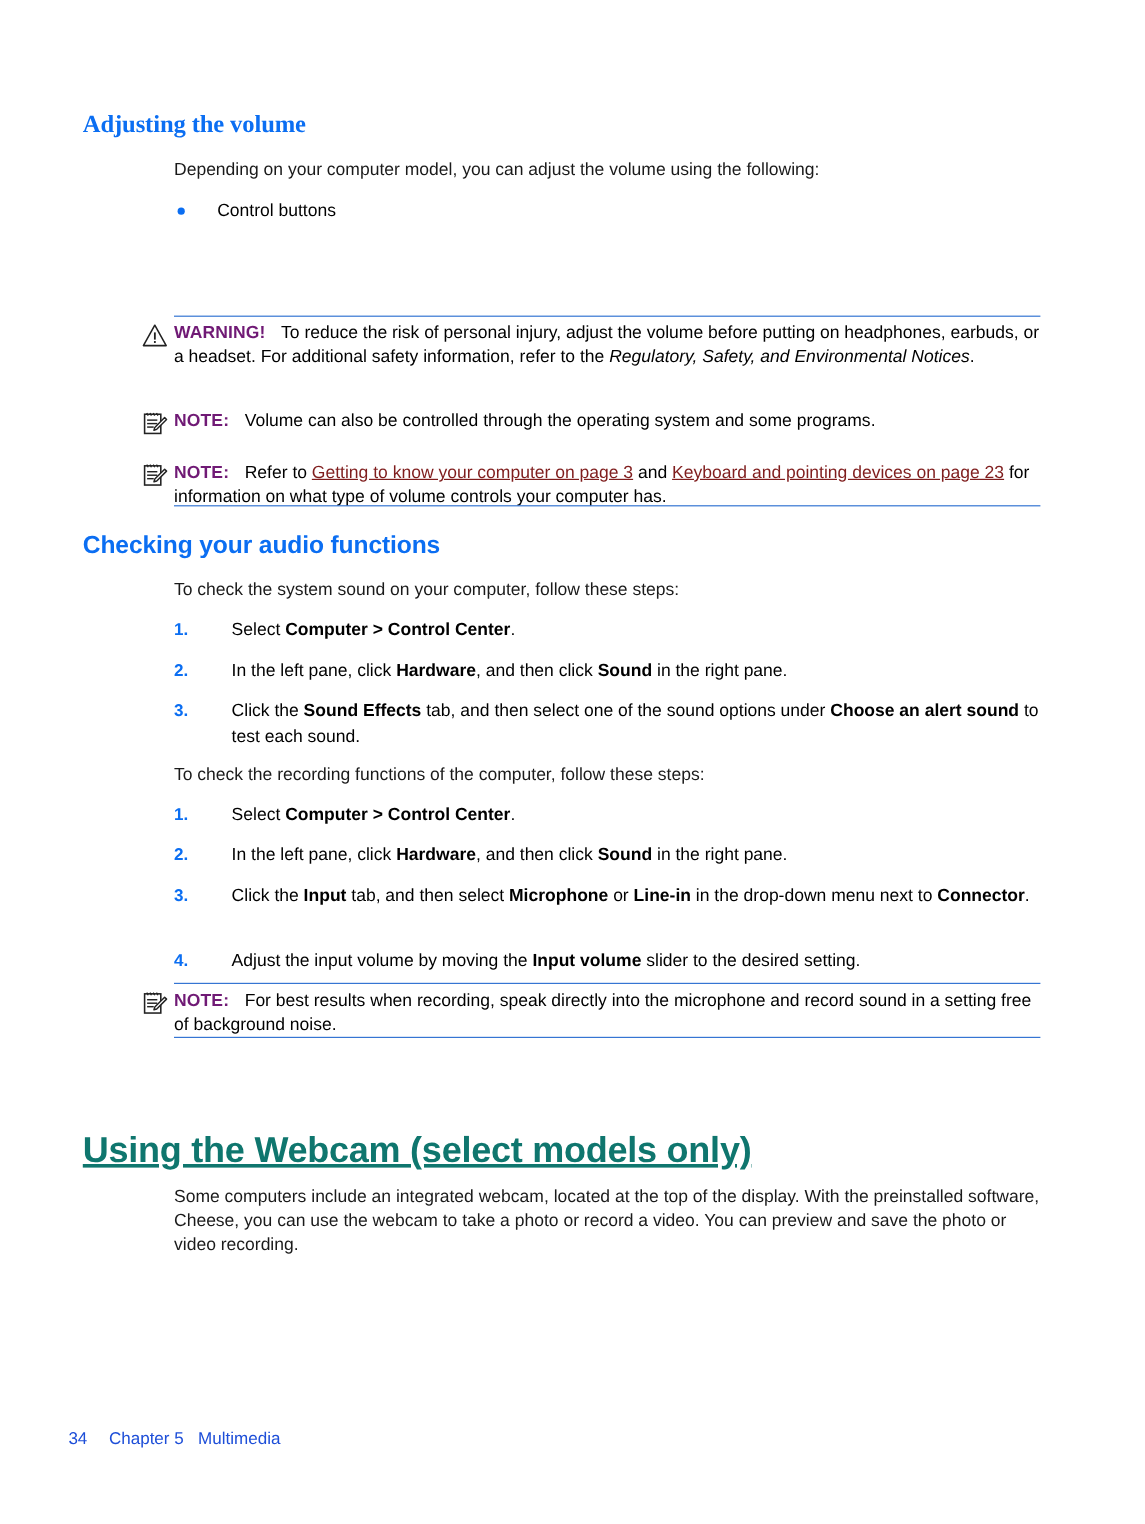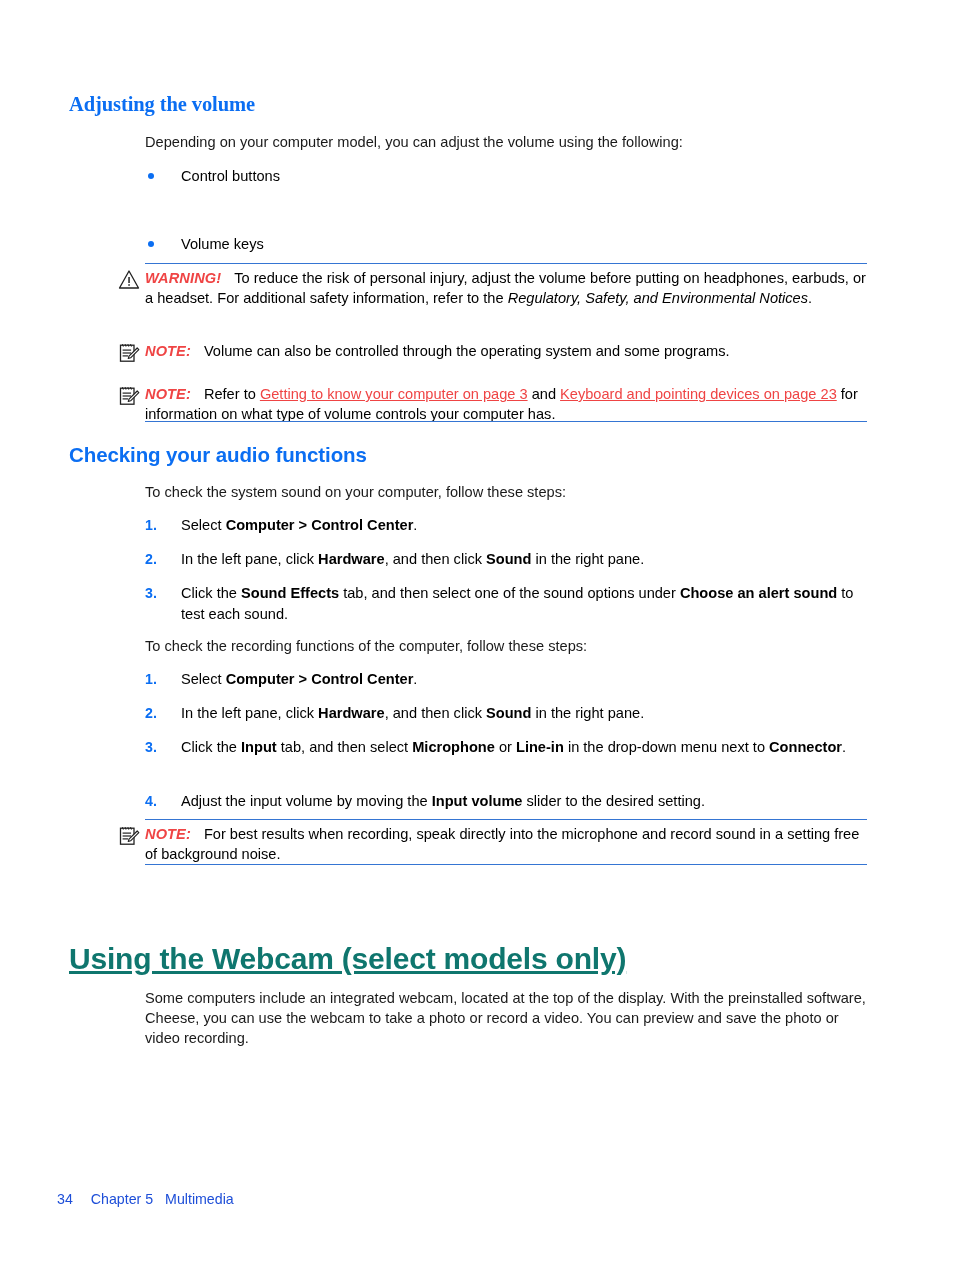--- a/index.html
+++ b/index.html
@@ -88,61 +88,60 @@
     position: absolute;
     left: 0px;
     top: 0px;
     width: 26px;
     color: #0b6ef2;
     font-weight: bold;
     font-size: 14.2px;
   }
   .step-text {
     display: block;
-    margin-left: 36px;
+    margin-left: 48px;
   }
   .step-text b { font-weight: bold; }
 
   
   .admon {
     position: absolute;
     left: 145px;
     width: 722px;
     font-size: 14.6px;
     line-height: 20px;
   }
   .admon-body {
     display: block;
     text-indent: 0;
   }
   .admon-label {
-    color: #ef4444;
+    color: #701a75;
     font-weight: bold;
     letter-spacing: 0.1px;
-    font-style: italic;
   }
   .admon-gap { display: inline-block; width: 13px; }
   .admon-icon {
     position: absolute;
     left: -27px;
     top: 1px;
     width: 22px;
     height: 21px;
   }
   .rule {
     position: absolute;
     left: 145px;
     width: 722px;
     height: 1px;
     background: #3575d3;
   }
 
   
   .link {
-    color: #ef4444;
+    color: #7f1d1d;
     text-decoration: underline;
   }
 
   
   .footer {
     position: absolute;
     left: 57px;
     top: 1191px;
     font-size: 14.2px;
     color: #1d4ed8;
@@ -156,24 +155,20 @@
 
 <div class="page">
 
   <div class="h2" style="top:93px;font-family:Liberation Serif, serif;">Adjusting the volume</div>
 
   <div class="para" style="top:132px;">Depending on your computer model, you can adjust the volume using the following:</div>
 
   <div class="bullet-row" style="top:166px;">
     <span class="bullet-dot"></span>
     <span class="bullet-text">Control buttons</span>
-  </div>
-  <div class="bullet-row" style="top:234px;">
-    <span class="bullet-dot"></span>
-    <span class="bullet-text">Volume keys</span>
   </div>
 
   <div class="rule" style="top:263px;"></div>
 
   <div class="admon" style="top:268px;">
     <span class="admon-icon">
       <svg viewBox="0 0 22 21" width="22" height="21">
         <polygon points="11,2 20.5,19 1.5,19" fill="none" stroke="#222222" stroke-width="1.3" stroke-linejoin="round"></polygon>
         <rect x="10.3" y="8" width="1.5" height="6" fill="#222222"></rect>
         <rect x="10.3" y="15.2" width="1.5" height="1.6" fill="#222222"></rect>

